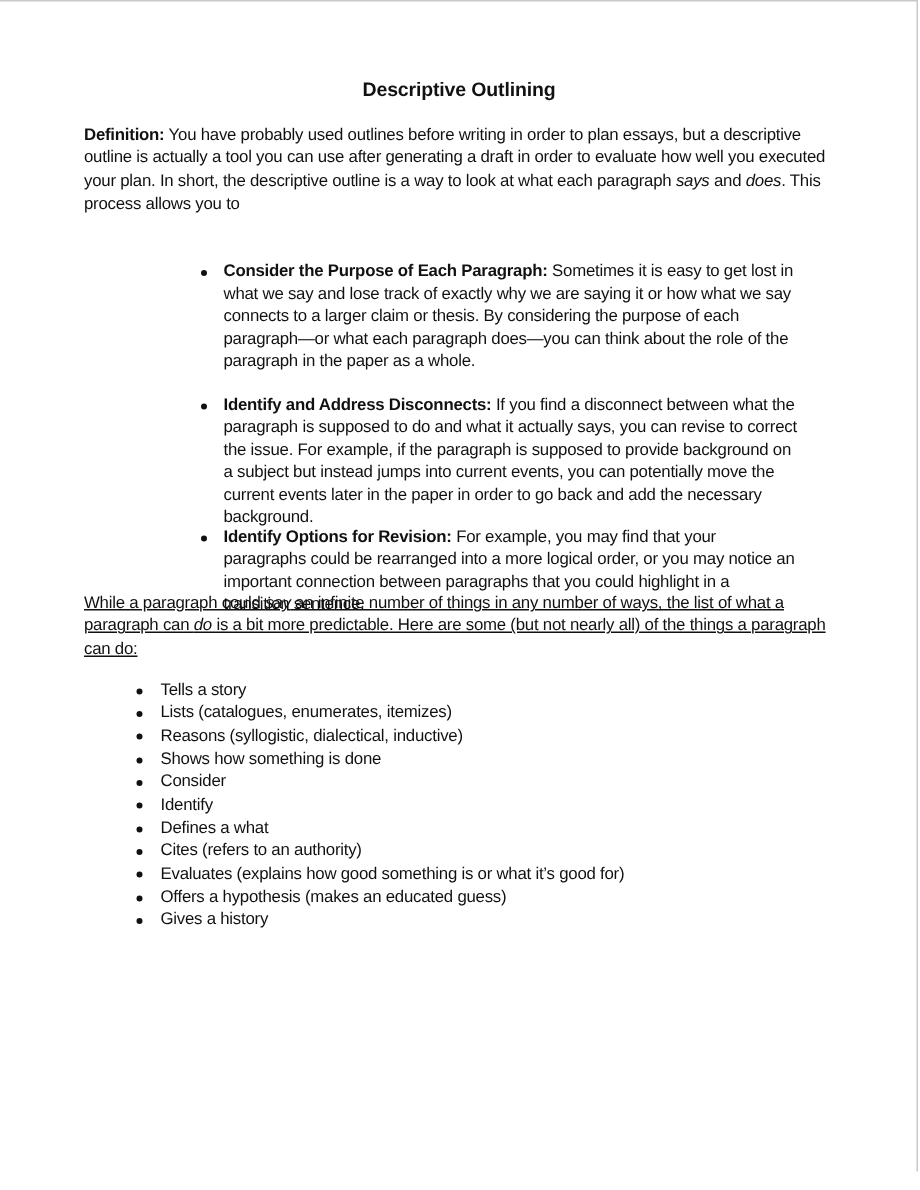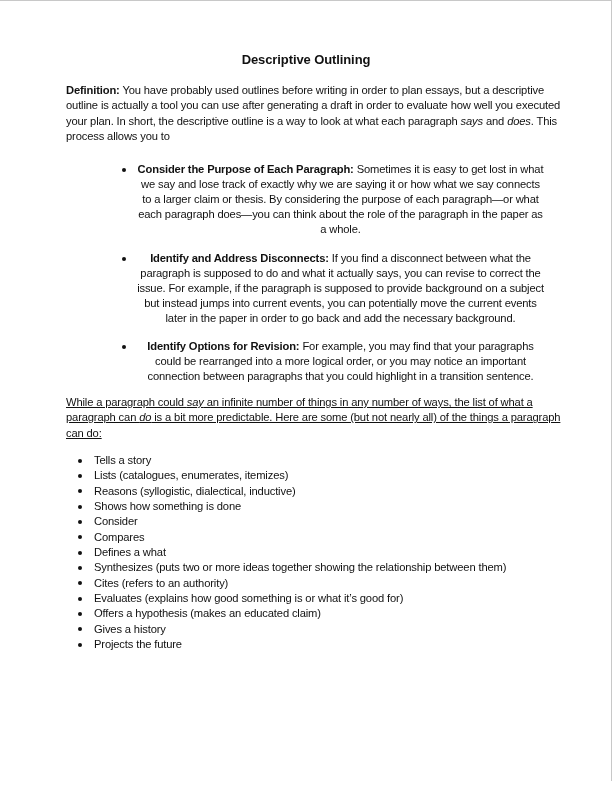--- a/index.html
+++ b/index.html
@@ -8,31 +8,31 @@
     position: absolute; left: 0; top: 0; width: 612px; height: 781px;
     background: #fff; border-top: 1px solid #c8c8c8; border-right: 1px solid #c8c8c8;
     box-sizing: border-box;
     font-family: "Liberation Sans", sans-serif; color: #111; font-size: 11.2px;
     letter-spacing: -0.15px;
   }
   .title {
     position: absolute; top: 51px; left: 0; width: 612px; text-align: center;
     font-weight: bold; font-size: 13px; letter-spacing: -0.1px;
   }
-  .para { position: absolute; left: 66px; width: 500px; line-height: 15.4px; margin: 0; }
+  .para { position: absolute; left: 56px; width: 500px; line-height: 15.4px; margin: 0; }
   .def { top: 82px; }
   .while { top: 394px; text-decoration: underline; }
   .blist { position: absolute; left: 118px; width: 430px; margin: 0; padding: 0; list-style: none; }
-  .blist li { position: relative; padding-left: 15px; line-height: 15px; margin: 4px; text-align: center; }
+  .blist li { position: relative; padding-left: 15px; line-height: 15px; margin: 16px; }
   .blist li::before, .slist li::before {
     content: ""; position: absolute; left: 0; top: 5.5px; width: 4px; height: 4px;
     border-radius: 50%; background: #111;
   }
   .b1 { top: 157px; } .b2 { top: 246px; } .b3 { top: 334px; }
-  .slist { position: absolute; left: 78px; top: 452px; width: 500px; margin: 0; padding: 0; list-style: none; }
+  .slist { position: absolute; left: 91px; top: 452px; width: 500px; margin: 0; padding: 0; list-style: none; }
   .slist li { position: relative; padding-left: 16px; line-height: 15.35px; }
 </style>
 </head>
 <body>
 
 <div class="page">
   <div class="title">Descriptive Outlining</div>
 
   <p class="para def"><b>Definition:</b><span> You have probably used outlines before writing in order to plan essays, but a descriptive outline is actually a tool you can use after generating a draft in order to evaluate how well you executed your plan. In short, the descriptive outline is a way to look at what each paragraph </span><i>says</i><span> and </span><i>does</i><span>. This process allows you to</span></p>
 
@@ -47,22 +47,20 @@
   </ul>
 
   <p class="para while"><span>While a paragraph could </span><i>say</i><span> an infinite number of things in any number of ways, the list of what a paragraph can </span><i>do</i><span> is a bit more predictable. Here are some (but not nearly all) of the things a paragraph can do:</span></p>
 
   <ul class="slist">
     <li>Tells a story</li>
     <li>Lists (catalogues, enumerates, itemizes)</li>
     <li>Reasons (syllogistic, dialectical, inductive)</li>
     <li>Shows how something is done</li>
     <li>Consider</li>
-    <li>Compares</li>
+    <li>Identify</li>
     <li>Defines a what</li>
-    <li>Synthesizes (puts two or more ideas together showing the relationship between them)</li>
     <li>Cites (refers to an authority)</li>
     <li>Evaluates (explains how good something is or what it’s good for)</li>
-    <li>Offers a hypothesis (makes an educated claim)</li>
+    <li>Offers a hypothesis (makes an educated guess)</li>
     <li>Gives a history</li>
-    <li>Projects the future</li>
   </ul>
 </div>
 
 </body></html>

